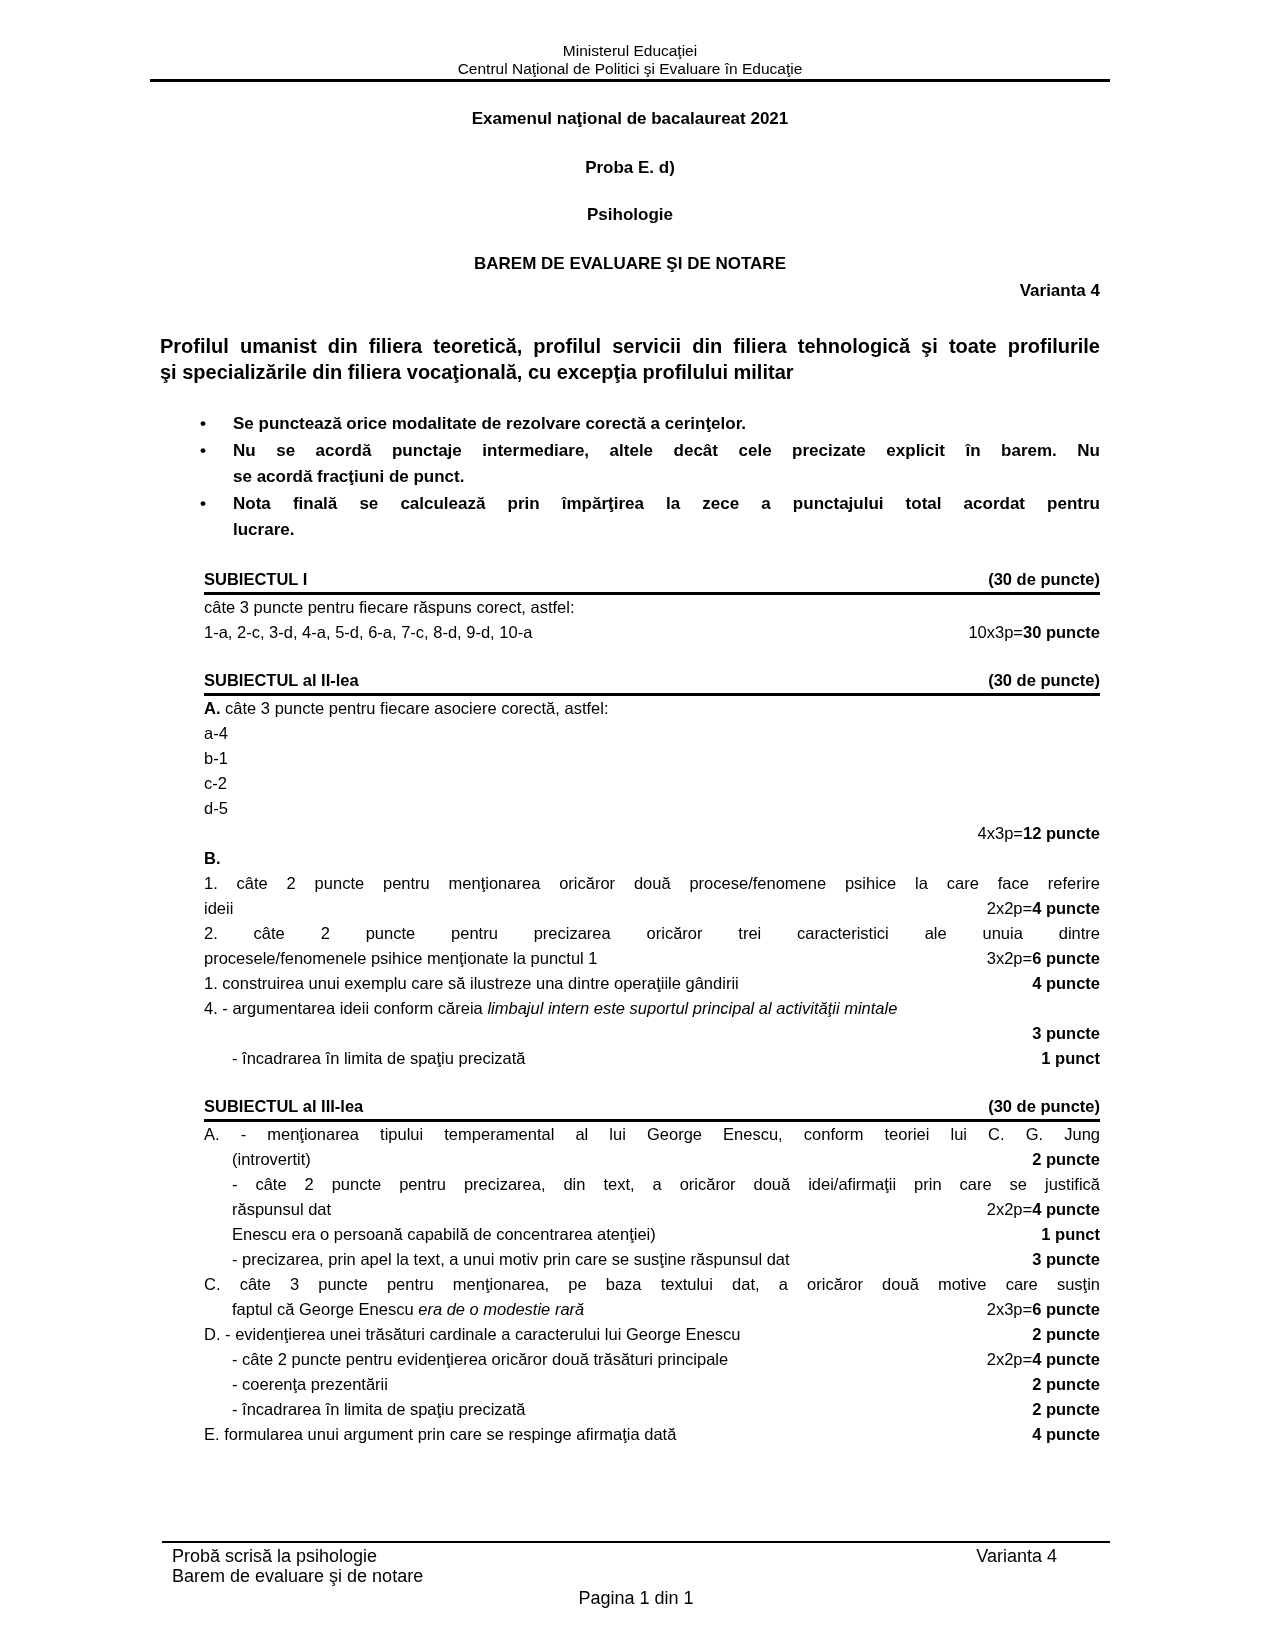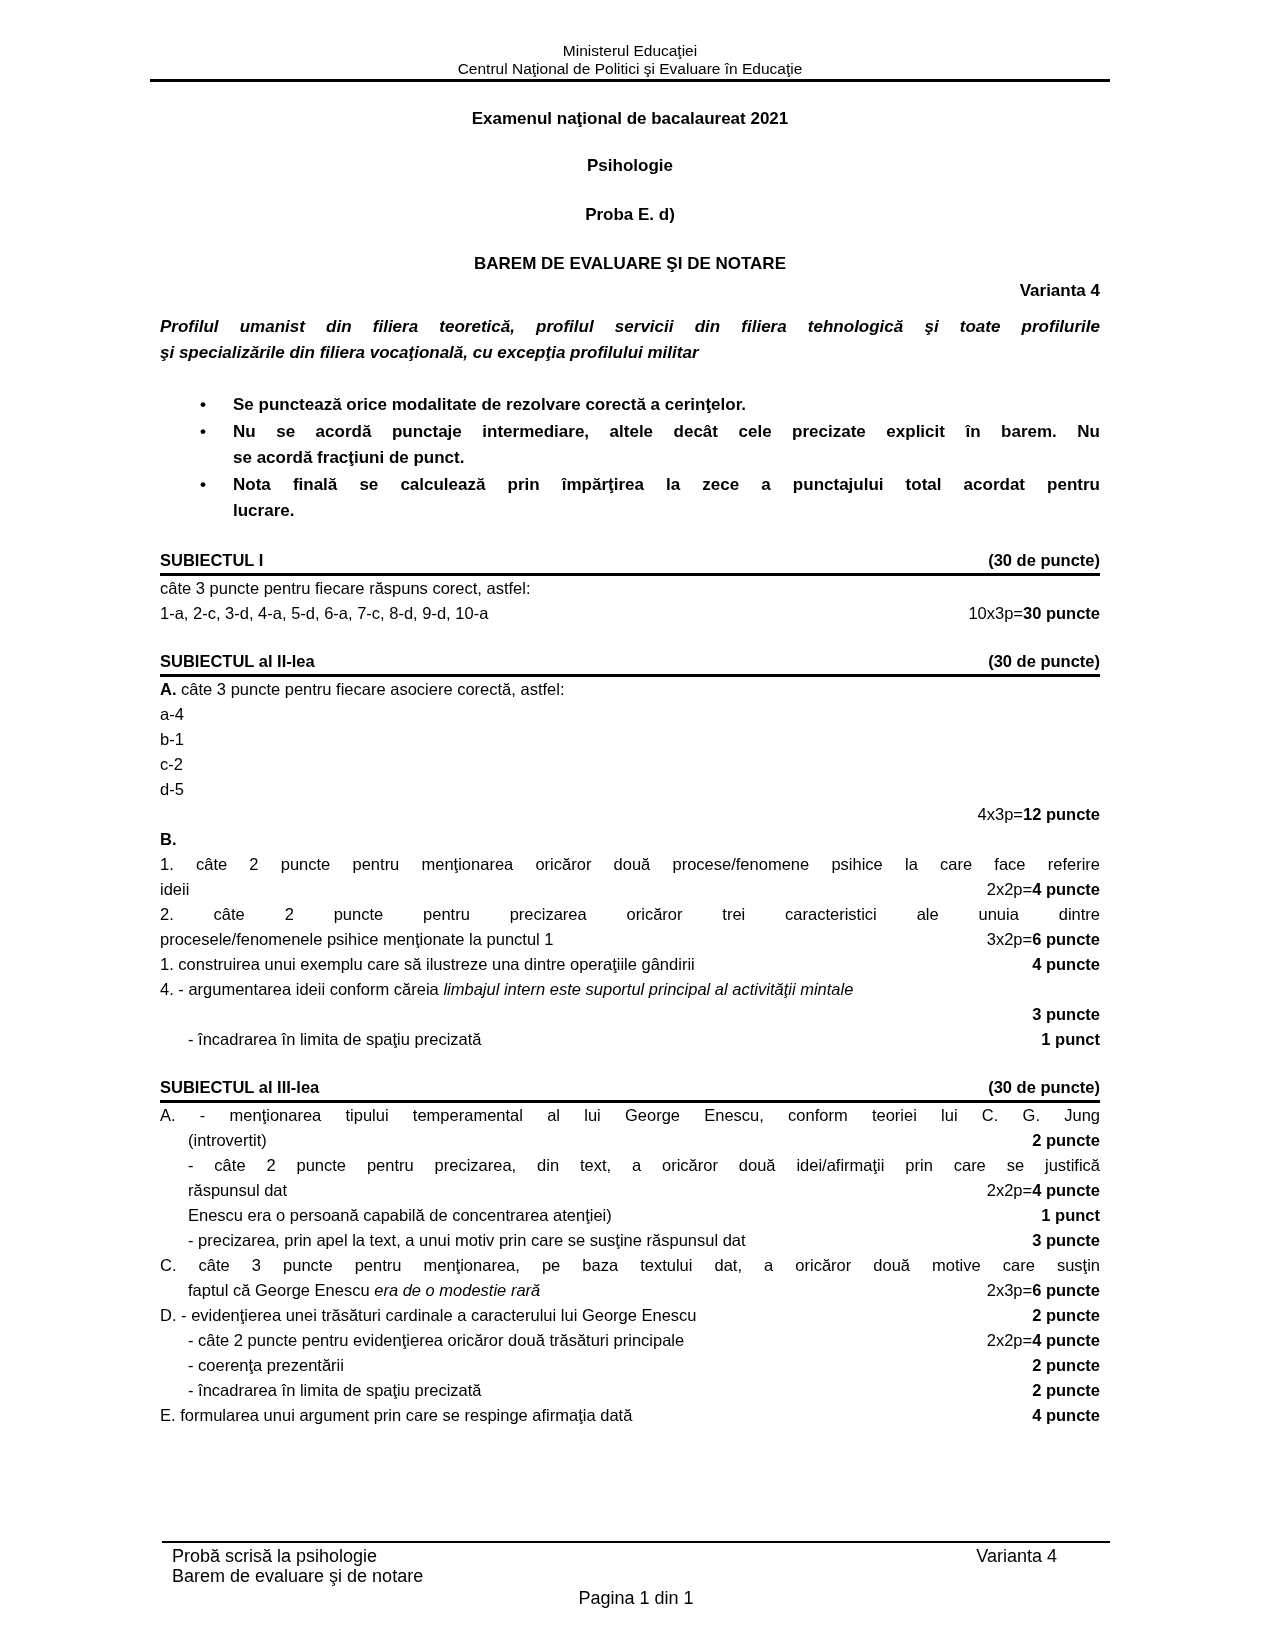--- a/index.html
+++ b/index.html
@@ -13,28 +13,28 @@
   .content { padding: 0 175px 0 160px; }
 
   .doc-header { text-align: center; padding-top: 42px; font-size: 15.5px; line-height: 18px; }
   .top-rule { border-bottom: 3px solid #000; margin: 1px -10px 0 -10px; }
 
   .title-block { text-align: center; margin-top: 16px; }
   .tb { font-weight: bold; font-size: 17px; line-height: 25px; margin-top: 24px; }
   .gap-top { margin-top: 22px; }
   .variant-line { text-align: right; font-weight: bold; font-size: 17px; margin-top: 2px; }
 
-  .profile-note { margin-top: 11px; font-weight: bold; font-style: italic; font-size: 17px; line-height: 26px; }
+  .profile-note { margin-top: 30px; font-weight: bold; font-size: 20px; line-height: 26px; }
 
   .bullets { margin-top: 26px; padding-left: 40px; font-weight: bold; font-size: 17px; line-height: 26.5px; }
   .bullet { display: flex; }
   .dot { width: 33px; flex: none; }
   .btext { flex: 1; }
 
-  .sec { margin-top: 23px; }
+  .sec { margin-top: 23px; margin-left: 44px; }
   .sec-heading { display: flex; justify-content: space-between; font-weight: bold;
                  border-bottom: 3px solid #000; }
   .fl { display: flex; justify-content: space-between; align-items: flex-end; }
   .fl > .lt { padding-right: 10px; }
   .jl { text-align: justify; text-align-last: justify; }
   .r { text-align: right; }
   .ind { padding-left: 28px; }
   .b { font-weight: bold; }
   .i { font-style: italic; }
   .pw { white-space: nowrap; }
@@ -53,22 +53,22 @@
   <div class="content">
 
     <div class="doc-header">
       <div>Ministerul Educaţiei</div>
       <div>Centrul Naţional de Politici şi Evaluare în Educaţie</div>
     </div>
     <div class="top-rule"></div>
 
     <div class="title-block">
       <div class="tb">Examenul naţional de bacalaureat 2021</div>
+      <div class="tb">Proba E. d)</div>
       <div class="tb gap-top">Psihologie</div>
-      <div class="tb">Proba E. d)</div>
       <div class="tb">BAREM DE EVALUARE ŞI DE NOTARE</div>
     </div>
     <div class="variant-line">Varianta 4</div>
 
     <div class="profile-note">
       <div class="jl">Profilul umanist din filiera teoretică, profilul servicii din filiera tehnologică şi toate profilurile</div>
       <div>şi specializările din filiera vocaţională, cu excepţia profilului militar</div>
     </div>
 
     <div class="bullets">

